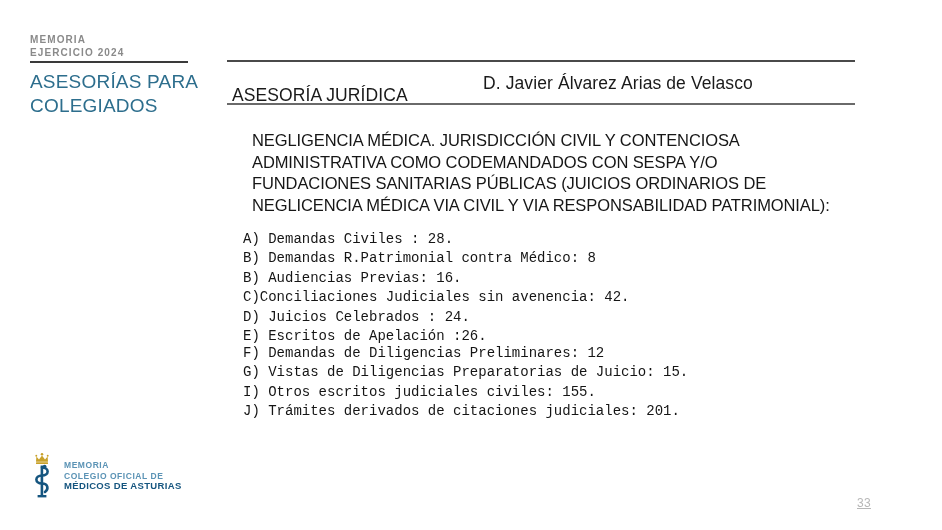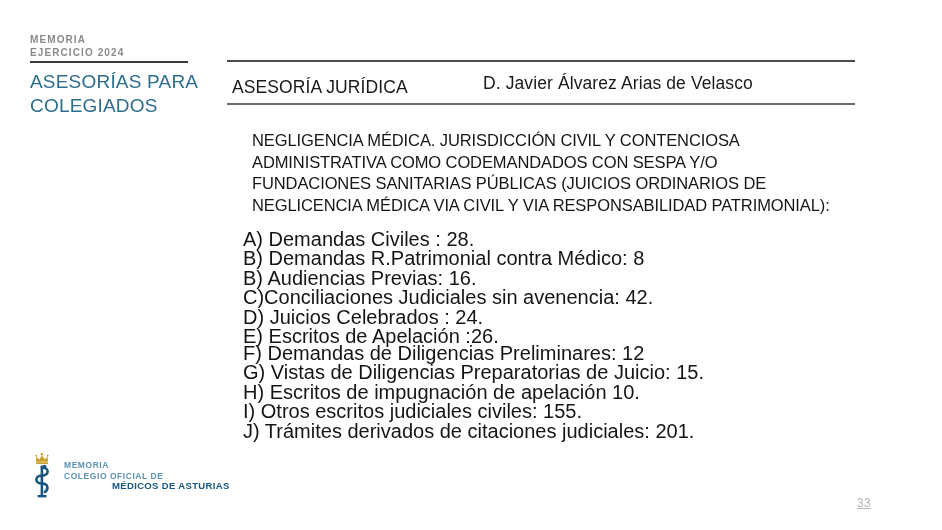--- a/index.html
+++ b/index.html
@@ -84,21 +84,20 @@
     font-weight: bold;
     letter-spacing: 0.55px;
     white-space: nowrap;
   }
   .logo-line-3 {
     color: #15557f;
     font-size: 9.5px;
     font-weight: bold;
     letter-spacing: 0.35px;
     white-space: nowrap;
-    margin-left: 48px;
   }
 
   
   #main {
     position: absolute;
     left: 227px;
     top: 0;
     width: 715px;
     height: 530px;
   }
@@ -115,21 +114,21 @@
   #title-row {
     position: absolute;
     left: 5px;
     top: 73px;
     width: 628px;
     height: 26px;
   }
   #doc-title {
     position: absolute;
     left: 0;
-    top: 4px;
+    top: 12px;
     font-size: 17.5px;
     color: #1a1a1a;
     letter-spacing: 0.1px;
     white-space: nowrap;
   }
   #doc-author {
     position: absolute;
     left: 251px;
     top: 0;
     font-size: 17.5px;
@@ -146,22 +145,22 @@
     font-size: 16.5px;
     line-height: 21.5px;
     color: #161616;
     letter-spacing: -0.1px;
   }
   #lead-paragraph div { white-space: nowrap; }
 
   .list-block {
     position: absolute;
     left: 16px;
-    font-family: Liberation Sans, sans-serif;
-    font-size: 20px;
+    font-family: Liberation Mono, monospace;
+    font-size: 14px;
     line-height: 19.4px;
     color: #151515;
   }
   #list-a { top: 230px; }
   #list-b { top: 344px; }
   .list-block .item { white-space: nowrap; }
 
   
   #page-number {
     position: absolute;
@@ -241,19 +240,18 @@
     <div class="item">B)  Demandas R.Patrimonial contra Médico: 8</div>
     <div class="item">B) Audiencias Previas: 16.</div>
     <div class="item">C)Conciliaciones Judiciales sin avenencia: 42.</div>
     <div class="item">D) Juicios Celebrados : 24.</div>
     <div class="item">E) Escritos de Apelación :26.</div>
   </div>
 
   <div class="list-block" id="list-b">
     <div class="item">F) Demandas de Diligencias Preliminares: 12</div>
     <div class="item">G) Vistas de Diligencias Preparatorias de Juicio: 15.</div>
-    <div class="item">H) Escritos de impugnación de apelación  10.</div>
     <div class="item">I) Otros escritos judiciales civiles: 155.</div>
     <div class="item">J) Trámites derivados de citaciones judiciales: 201.</div>
   </div>
 </div>
 
 <div id="page-number">33</div>
 
 </body></html>

